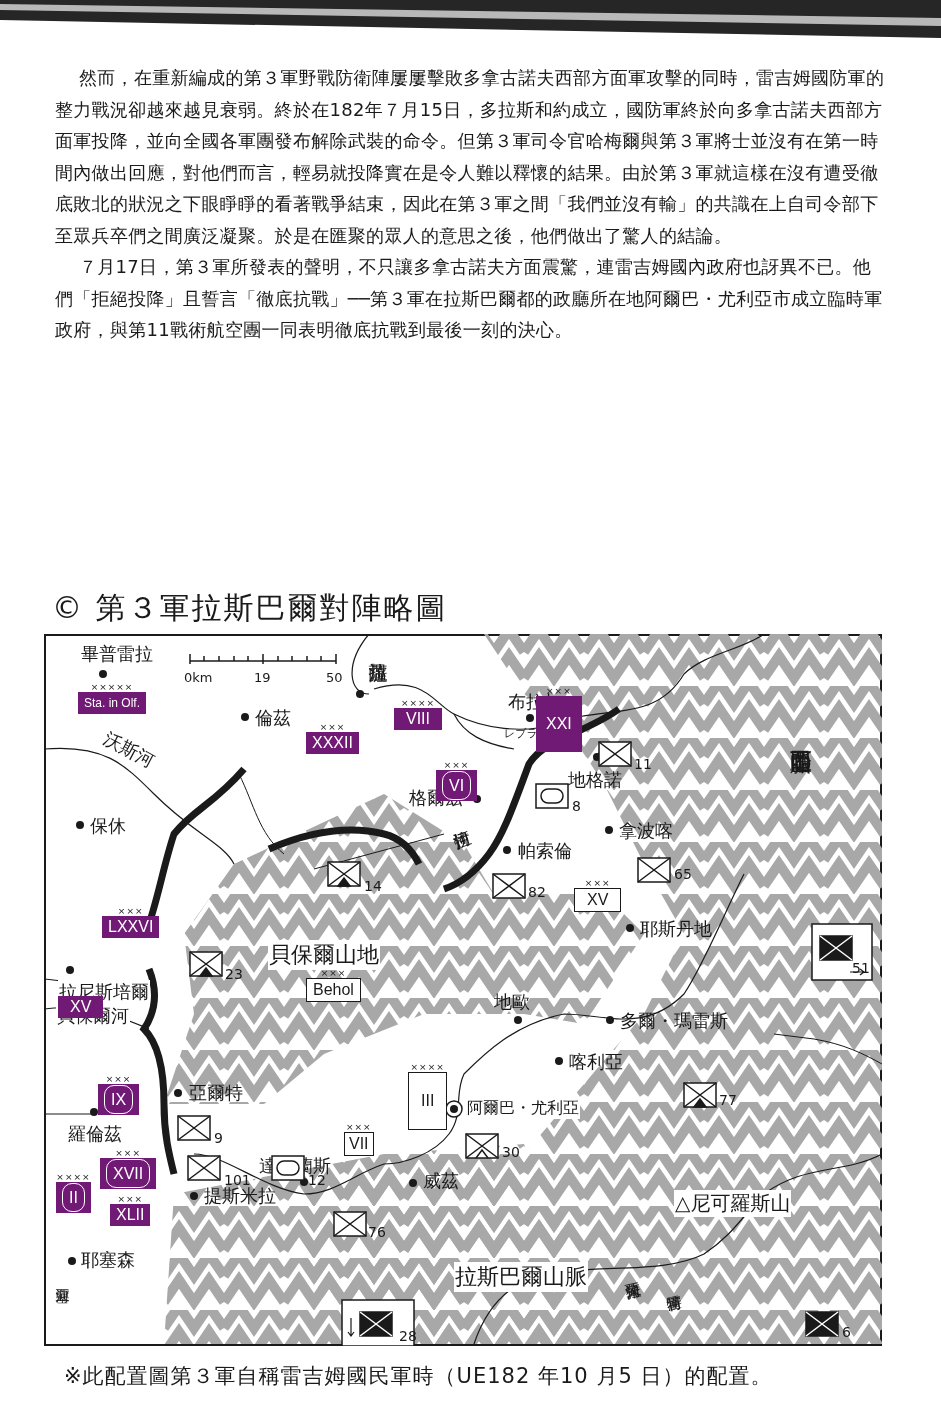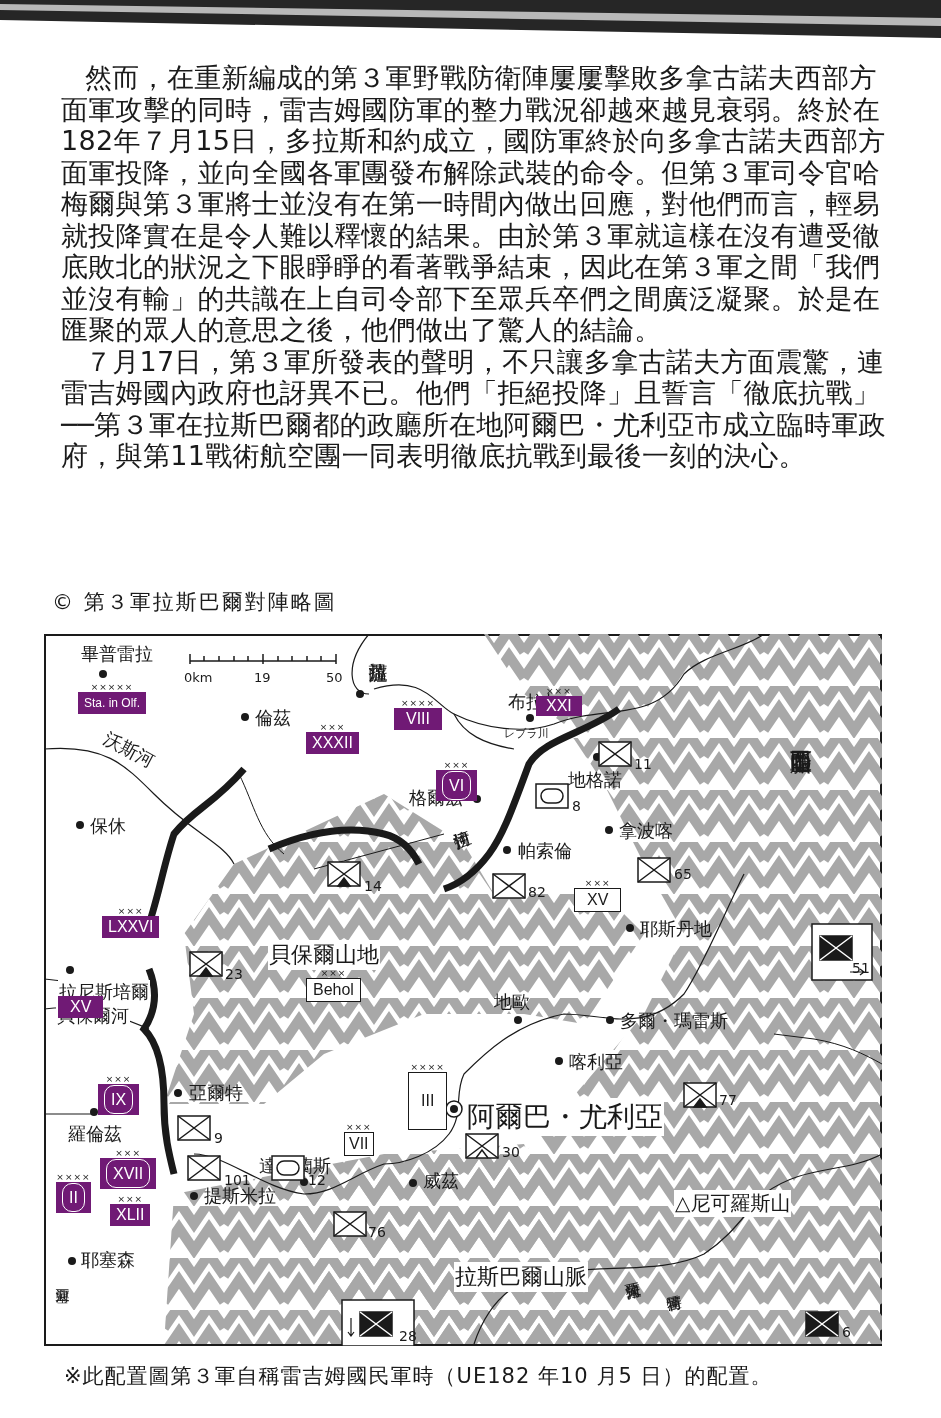--- a/index.html
+++ b/index.html
@@ -1,21 +1,21 @@
 <!DOCTYPE html>
 <html><head>
 <meta charset="utf-8">
 <style>
   html,body{margin:0;padding:0;}
   body{width:941px;height:1418px;background:#fff;position:relative;overflow:hidden;font-family:"DejaVu Sans","Liberation Sans",sans-serif;color:#1a1a1a;}
   .topbar{position:absolute;left:0;top:0;width:941px;height:40px;}
-  .paras{position:absolute;left:61px;top:62px;width:830px;font-size:27px;line-height:31.5px;letter-spacing:0.3px;}
+  .paras{position:absolute;left:55px;top:62px;width:830px;font-size:18px;line-height:31.5px;letter-spacing:0.3px;}
   .paras p{margin:0;text-indent:24px;}
   .gap{height:31px;}
-  .map-title{position:absolute;left:52px;top:588px;font-size:21px;letter-spacing:2px;}
+  .map-title{position:absolute;left:52px;top:588px;font-size:30px;letter-spacing:2px;}
   .map{position:absolute;left:44px;top:634px;width:838px;height:712px;}
   .caption{position:absolute;left:64px;top:1362px;font-size:21px;letter-spacing:1px;}
   .lbl{position:absolute;font-size:18px;white-space:nowrap;background:rgba(255,255,255,0.0);}
   .lbl.bg{background:#fff;padding:0 1px;}
   .vlbl{position:absolute;font-size:19px;writing-mode:vertical-rl;letter-spacing:0;}
   .unit{position:absolute;text-align:center;}
   .unit .ech{font-size:9px;letter-spacing:1px;line-height:10px;font-family:"DejaVu Sans",sans-serif;}
   .corps{display:inline-block;padding:1px 6px;font-size:16px;font-family:"Liberation Sans Narrow","Liberation Sans",sans-serif;line-height:20px;}
   .corps.dark{background:#701a75;color:#fff;}
   .corps.light{background:#fff;color:#1a1a1a;border:1.5px solid #1a1a1a;}
@@ -124,21 +124,21 @@
   <span class="lbl bg" style="left:14px;top:346px">拉尼斯培爾</span>
   <span class="lbl" style="left:450px;top:356px">地歐</span>
   <span class="lbl" style="left:576px;top:375px">多爾・瑪雷斯</span>
   <span class="lbl" style="left:525px;top:416px">喀利亞</span>
   <span class="lbl" style="left:145px;top:447px">亞爾特</span>
   <span class="lbl" style="left:24px;top:488px">羅倫茲</span>
   <span class="lbl" style="left:215px;top:520px">達普蘭斯</span>
   <span class="lbl" style="left:379px;top:535px">威茲</span>
   <span class="lbl" style="left:160px;top:550px">提斯米拉</span>
   <span class="lbl" style="left:37px;top:614px">耶塞森</span>
-  <span class="lbl bg" style="left:422px;top:464px;font-size:28px">阿爾巴・尤利亞</span>
+  <span class="lbl bg" style="left:422px;top:464px;font-size:16px">阿爾巴・尤利亞</span>
 
   <span class="lbl" style="left:58px;top:104px;transform:rotate(28deg)">沃斯河</span>
   <span class="lbl" style="left:460px;top:92px;font-size:11px">レブラ川</span>
   <span class="vlbl" style="left:400px;top:185px;font-size:17px;transform:rotate(-20deg)">伊拉河</span>
   <span class="lbl bg" style="left:12px;top:370px">貝保爾河</span>
   <span class="vlbl" style="left:10px;top:644px;font-size:14px">亞塞河</span>
   <span class="vlbl" style="left:575px;top:638px;font-size:15px;transform:rotate(-12deg)">亞米拉河</span>
   <span class="vlbl" style="left:616px;top:650px;font-size:15px;transform:rotate(-12deg)">霍特河</span>
 
   <span class="vlbl bg" style="left:742px;top:100px;font-size:22px;background:#fff">哈巴西亞山脈</span>
@@ -146,21 +146,21 @@
   <span class="lbl bg" style="left:410px;top:628px;font-size:22px">拉斯巴爾山脈</span>
   <span class="lbl bg" style="left:630px;top:556px;font-size:20px">△尼可羅斯山</span>
 
   <span class="lbl" style="left:140px;top:36px;font-size:13px">0km</span>
   <span class="lbl" style="left:210px;top:36px;font-size:13px">19</span>
   <span class="lbl" style="left:282px;top:36px;font-size:13px">50</span>
 
   <div class="unit" style="left:34px;top:48px"><div class="ech">×××××</div><span class="corps dark" style="font-size:12px">Sta. in Olf.</span></div>
   <div class="unit" style="left:262px;top:88px"><div class="ech">×××</div><span class="corps dark">XXXII</span></div>
   <div class="unit" style="left:350px;top:64px"><div class="ech">××××</div><span class="corps dark" style="padding:1px 12px">VIII</span></div>
-  <div class="unit" style="left:492px;top:52px"><div class="ech">×××</div><span class="corps dark" style="padding:0 10px">XXI</span></div>
+  <div class="unit" style="left:492px;top:52px"><div class="ech">×××</div><span class="corps dark" style="padding:18px 10px">XXI</span></div>
   <div class="unit" style="left:392px;top:126px"><div class="ech">×××</div><span class="corps dark"><span class="oval">VI</span></span></div>
   <div class="unit" style="left:530px;top:244px"><div class="ech">×××</div><span class="corps light" style="padding:1px 12px">XV</span></div>
   <div class="unit" style="left:58px;top:272px"><div class="ech">×××</div><span class="corps dark">LXXVI</span></div>
   <div class="unit" style="left:262px;top:334px"><div class="ech">×××</div><span class="corps light">Behol</span></div>
   <div class="unit" style="left:14px;top:362px"><span class="corps dark" style="padding:1px 12px">XV</span></div>
   <div class="unit" style="left:364px;top:428px"><div class="ech">××××</div><span class="corps light" style="padding:18px 12px">III</span></div>
   <div class="unit" style="left:54px;top:440px"><div class="ech">×××</div><span class="corps dark"><span class="oval">IX</span></span></div>
   <div class="unit" style="left:300px;top:488px"><div class="ech">×××</div><span class="corps light" style="padding:1px 4px">VII</span></div>
   <div class="unit" style="left:56px;top:514px"><div class="ech">×××</div><span class="corps dark"><span class="oval">XVII</span></span></div>
   <div class="unit" style="left:12px;top:538px"><div class="ech">××××</div><span class="corps dark"><span class="oval">II</span></span></div>

